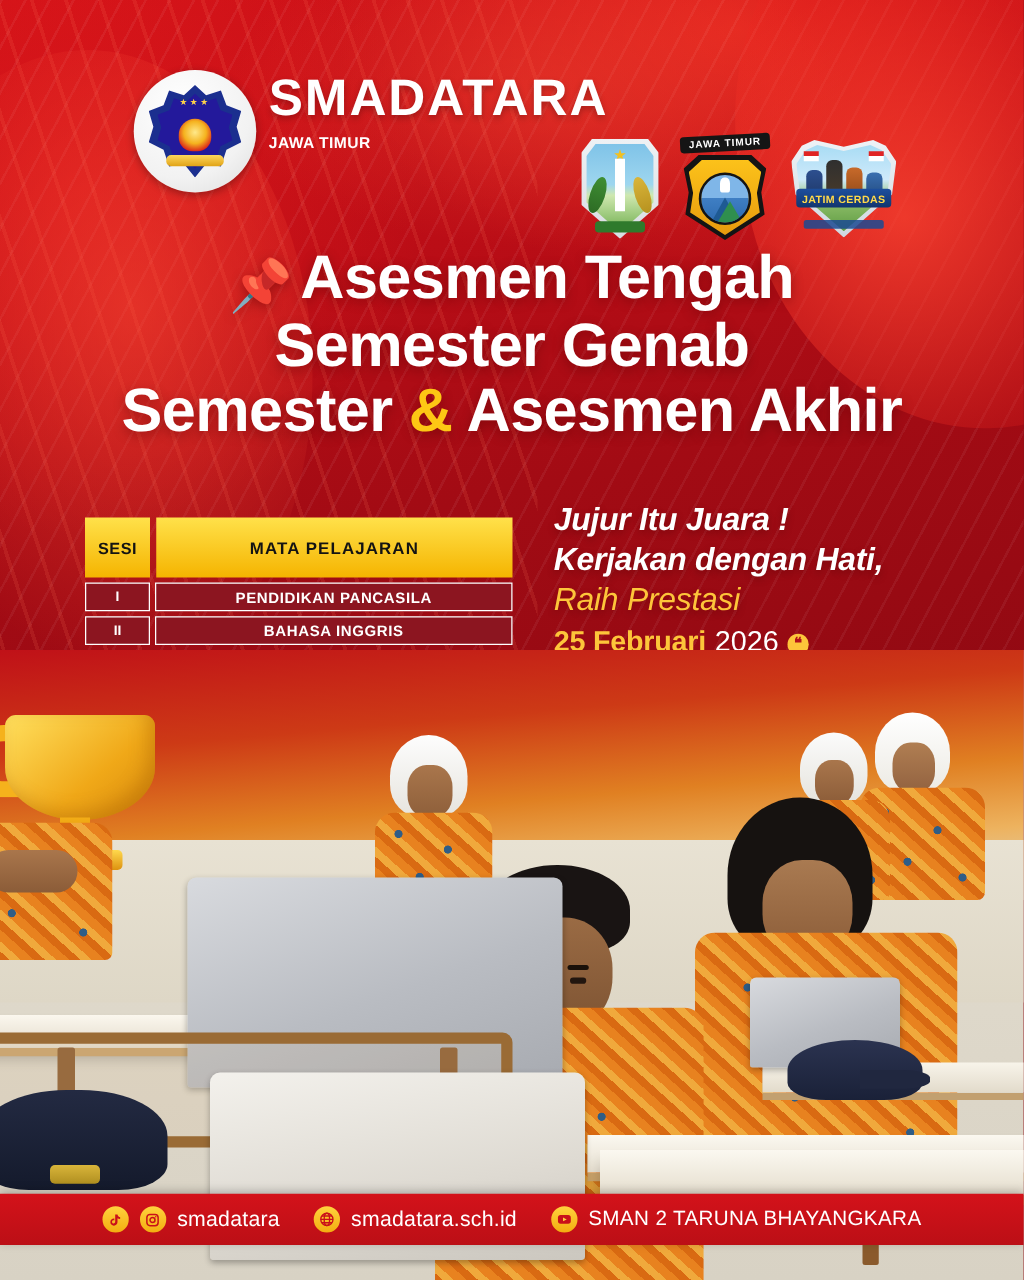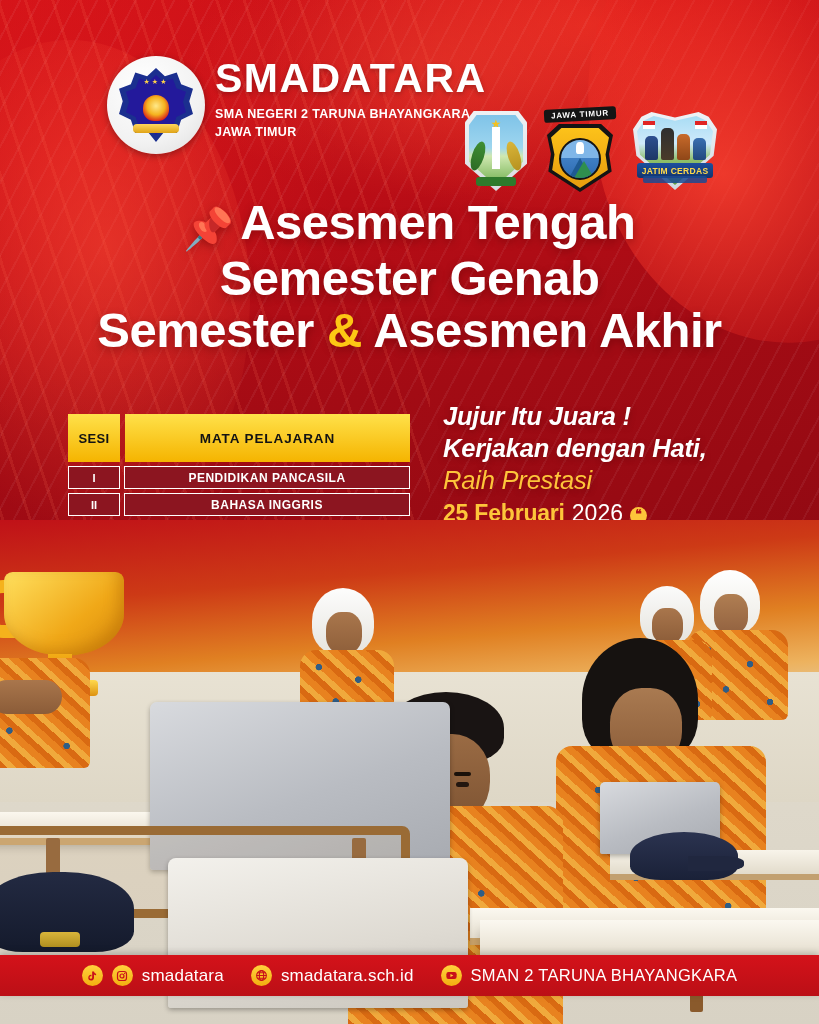--- a/index.html
+++ b/index.html
@@ -188,21 +188,21 @@
   }
   .emb-cerdas .figs {
     position:absolute; left:12px; top:16px; display:flex; gap:3px; align-items:flex-end;
   }
   .emb-cerdas .fig { width:13px; border-radius:5px 5px 2px 2px; }
   .emb-cerdas .f1 { height:24px; background:linear-gradient(#2d4f8f,#1d3766); }
   .emb-cerdas .f2 { height:32px; background:linear-gradient(#2f2f2f,#4a3b2a); }
   .emb-cerdas .f3 { height:26px; background:linear-gradient(#c86a2a,#8f4718); }
   .emb-cerdas .f4 { height:22px; background:linear-gradient(#3a6fb0,#21487d); }
   .emb-cerdas .banner {
-    position:absolute; left:4px; bottom:12px; width:76px; height:15px;
+    position:absolute; left:4px; bottom:24px; width:76px; height:15px;
     background:linear-gradient(#1d4f9e,#12356e); border-radius:3px;
     color:#ffd94a; font-size:8.5px; font-weight:bold;
     display:flex; align-items:center; justify-content:center;
     letter-spacing:.3px; white-space:nowrap;
   }
   .emb-cerdas .subline {
     position:absolute; left:10px; bottom:7px; width:64px; height:7px;
     background:#1b4a93; border-radius:2px; opacity:.85;
   }
   .emb-cerdas .flag {
@@ -422,21 +422,20 @@
         <div class="star-shape"></div>
         <div class="star-inner"></div>
         <div class="stars-row">★★★</div>
         <div class="torch"></div>
         <div class="ribbon"></div>
       </div>
     </div>
     <div class="brand">
       <div class="brand-name">SMADATARA</div>
       <div class="brand-sub">
-        <div>SMA NEGERI 2 TARUNA BHAYANGKARA</div>
         <div>JAWA TIMUR</div>
       </div>
     </div>
 
     <div class="gov-logos">
       <div class="emb-jatim">
         <div class="shield"></div>
           <div class="shield-in"></div>
         <div class="starlet">★</div>
         <div class="tugu"></div>

